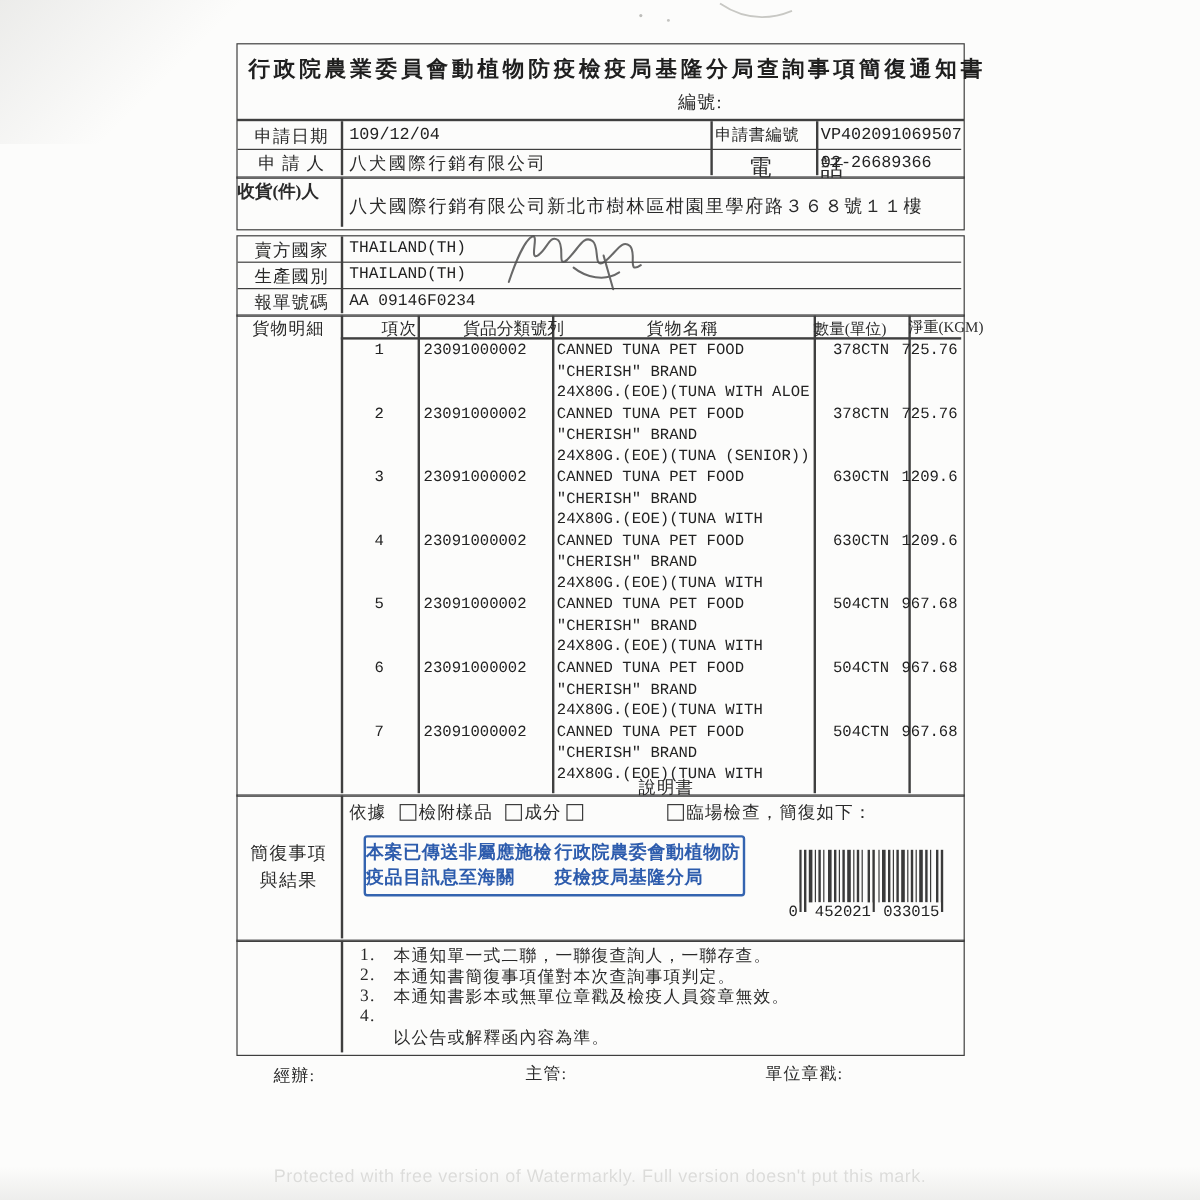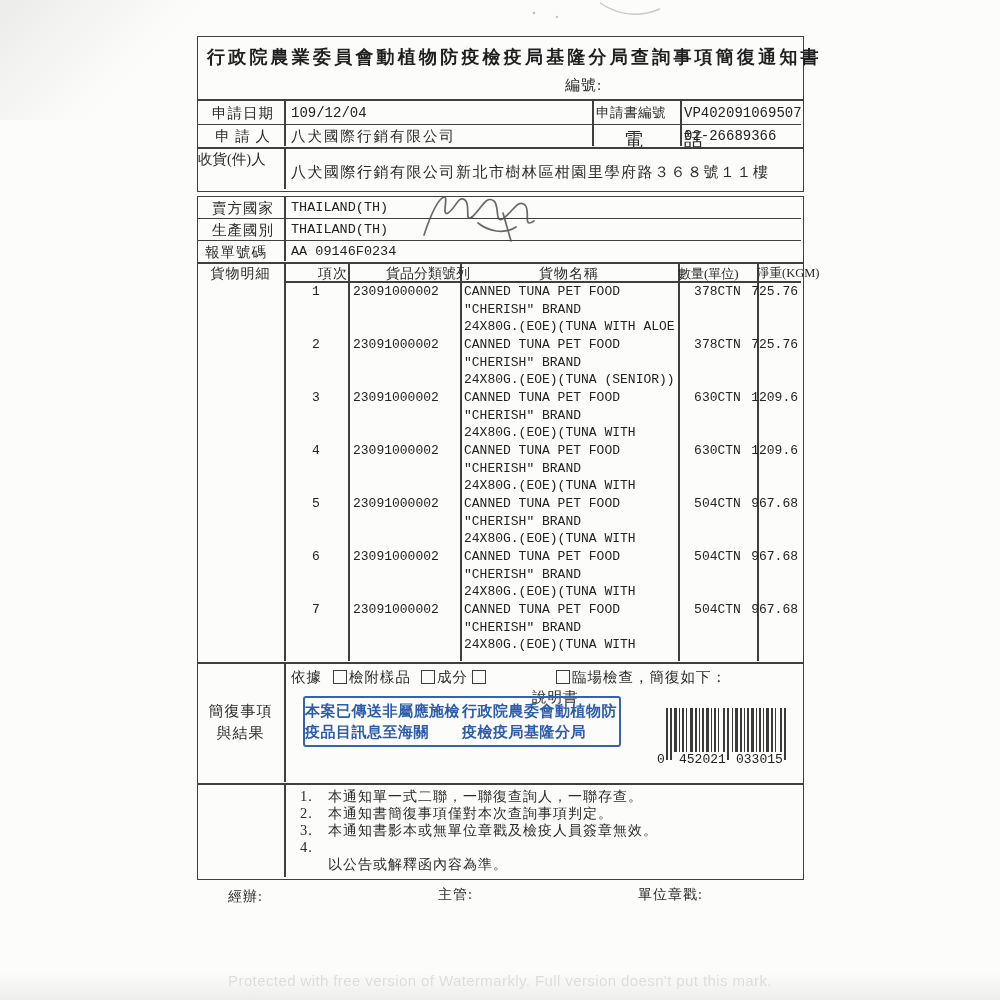--- a/index.html
+++ b/index.html
@@ -63,33 +63,33 @@
   <div class="t cjk" style="left:596px;top:104px;font-size:13.5px;letter-spacing:0.5px;">申請書編號</div>
   <div class="t mono" style="left:684px;top:105px;font-size:14px;">VP402091069507</div>
 
   <div class="t cjk" style="left:205px;top:127px;width:76px;text-align:center;">申 請 人</div>
   <div class="t cjk" style="left:291px;top:127px;letter-spacing:2px;">八犬國際行銷有限公司</div>
   <div class="t cjk" style="left:624px;top:127px;font-size:19px;">電　　話</div>
   <div class="t mono" style="left:684px;top:128px;font-size:14px;">02-26689366</div>
 
   <div class="blk" style="left:197px;top:147px;width:605px;height:43px;"></div>
   <div class="vline" style="left:284px;top:148px;height:41px;"></div>
-  <div class="t cjk" style="left:198px;top:150px;letter-spacing:0;">收貨(件)人</div>
+  <div class="t cjk" style="left:198px;top:150px;letter-spacing:0;font-weight:bold;">收貨(件)人</div>
   <div class="t cjk" style="left:291px;top:163px;letter-spacing:1.5px;font-size:15px;">八犬國際行銷有限公司新北市樹林區柑園里學府路３６８號１１樓</div>
 
   <div class="blk" style="left:197px;top:196px;width:605px;height:66px;"></div>
   <div class="hline" style="left:198px;top:217.5px;width:603px;"></div>
   <div class="hline" style="left:198px;top:239.5px;width:603px;"></div>
   <div class="vline" style="left:284px;top:197px;height:64px;"></div>
 
   <div class="t cjk" style="left:205px;top:199px;width:76px;text-align:center;">賣方國家</div>
   <div class="t mono" style="left:291px;top:200px;">THAILAND(TH)</div>
   <div class="t cjk" style="left:205px;top:221px;width:76px;text-align:center;">生產國別</div>
   <div class="t mono" style="left:291px;top:222px;">THAILAND(TH)</div>
-  <div class="t cjk" style="left:205px;top:243px;width:76px;text-align:left;">報單號碼</div>
+  <div class="t cjk" style="left:205px;top:243px;width:76px;text-align:center;">報單號碼</div>
   <div class="t mono" style="left:291px;top:244px;">AA  09146F0234</div>
 
   <svg style="position:absolute;left:408px;top:183px;" width="150" height="65" viewBox="0 0 150 65">
     <g stroke="#4f4f4f" stroke-width="1.7" fill="none" stroke-linecap="round" opacity="0.85">
       <path d="M16,52 C22,34 30,16 36,14 C41,13 33,34 40,30 C48,25 50,12 57,17 C63,22 56,40 64,34"></path>
       <path d="M64,34 C74,25 78,12 86,18 C92,23 86,42 96,35 C106,27 110,16 117,22 C123,28 114,46 126,38"></path>
       <path d="M70,40 C80,48 96,52 108,44"></path>
       <path d="M95,30 L103,58"></path>
     </g>
   </svg>
@@ -177,21 +177,21 @@
 
   <div class="blk" style="left:197px;top:662px;width:605px;height:121px;"></div>
   <div class="vline" style="left:284px;top:663px;height:119px;"></div>
 
   <div class="t cjk" style="left:291px;top:668px;">依據</div>
   <span class="checkbox" style="left:333px;top:670px;"></span>
   <div class="t cjk" style="left:349px;top:668px;">檢附樣品</div>
   <span class="checkbox" style="left:421px;top:670px;"></span>
   <div class="t cjk" style="left:437px;top:668px;">成分</div>
   <span class="checkbox" style="left:472px;top:670px;"></span>
-  <div class="t cjk" style="left:488px;top:688px;padding-left:44px;">說明書</div>
+  <div class="t cjk" style="left:488px;top:647px;padding-left:44px;">說明書</div>
   <span class="checkbox" style="left:556px;top:670px;"></span>
   <div class="t cjk" style="left:572px;top:668px;">臨場檢查，簡復如下：</div>
 
   <div class="t cjk" style="left:197px;top:702px;width:87px;text-align:center;font-size:15px;">簡復事項</div>
   <div class="t cjk" style="left:197px;top:724px;width:87px;text-align:center;font-size:15px;">與結果</div>
 
   <div class="stamp">
     <span>本案已傳送非屬應施檢疫品目訊息至海關</span>
     <span>行政院農委會動植物防疫檢疫局基隆分局</span>
   </div>

